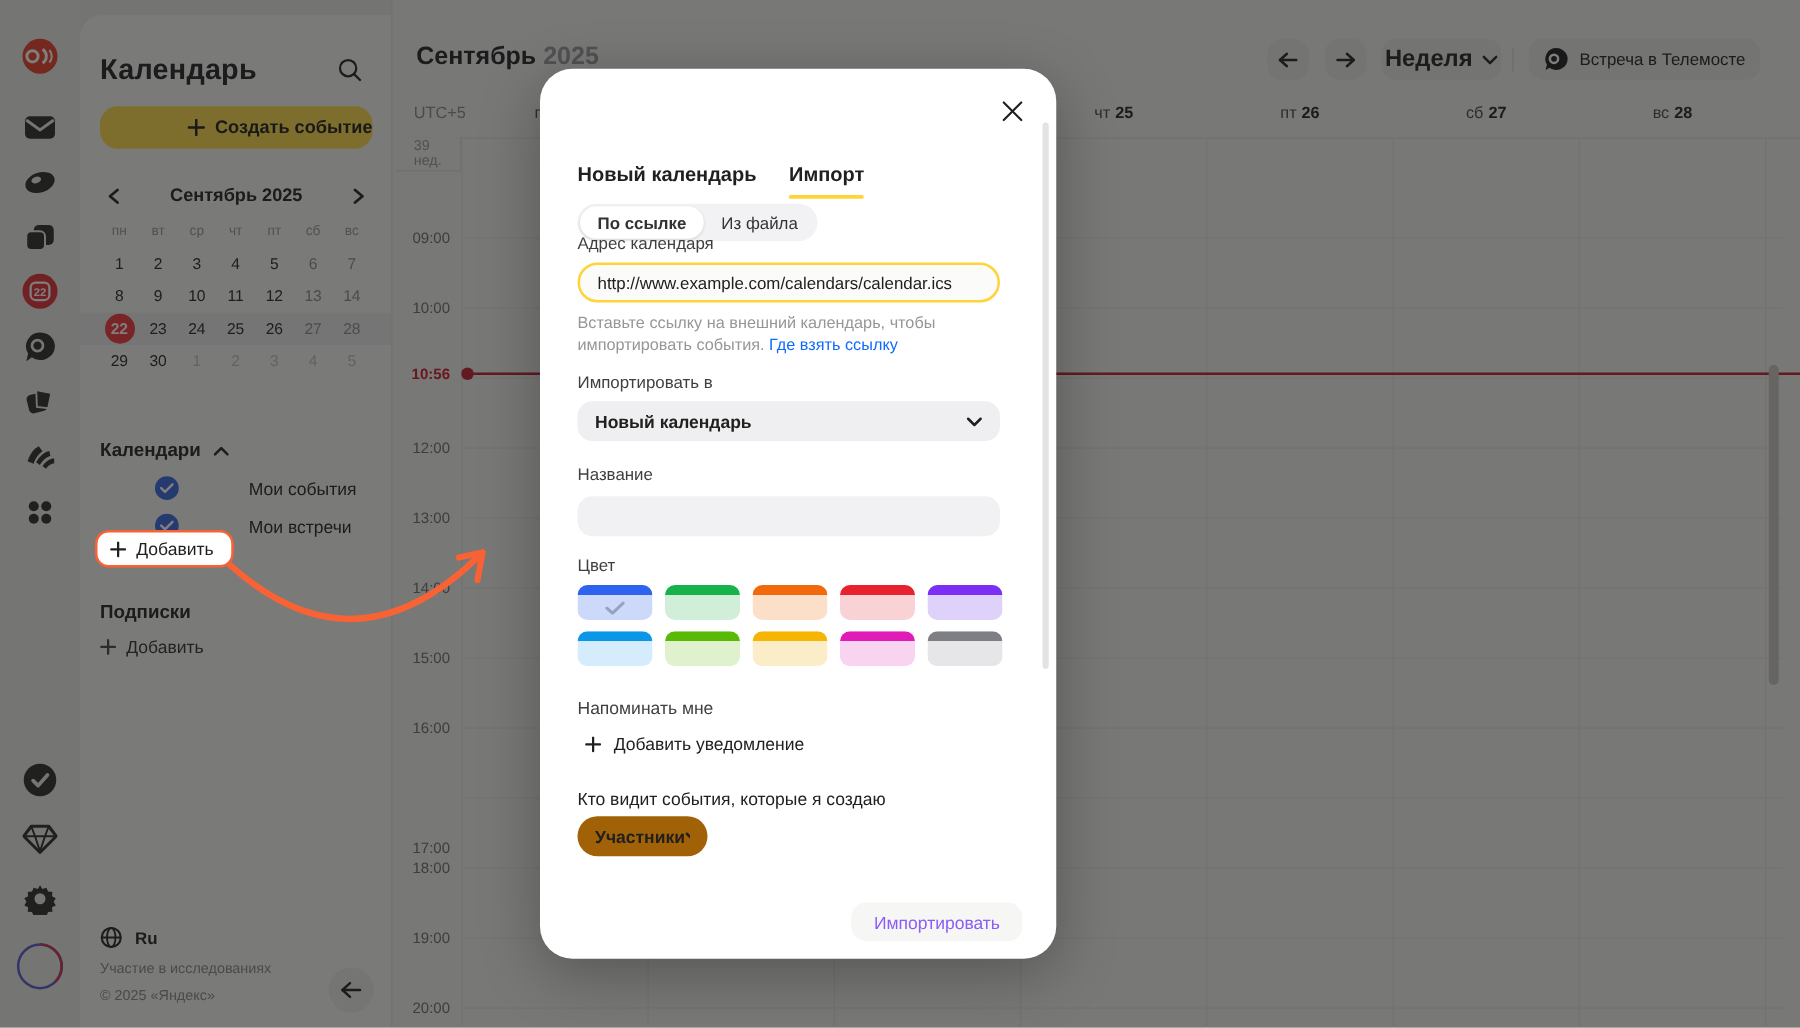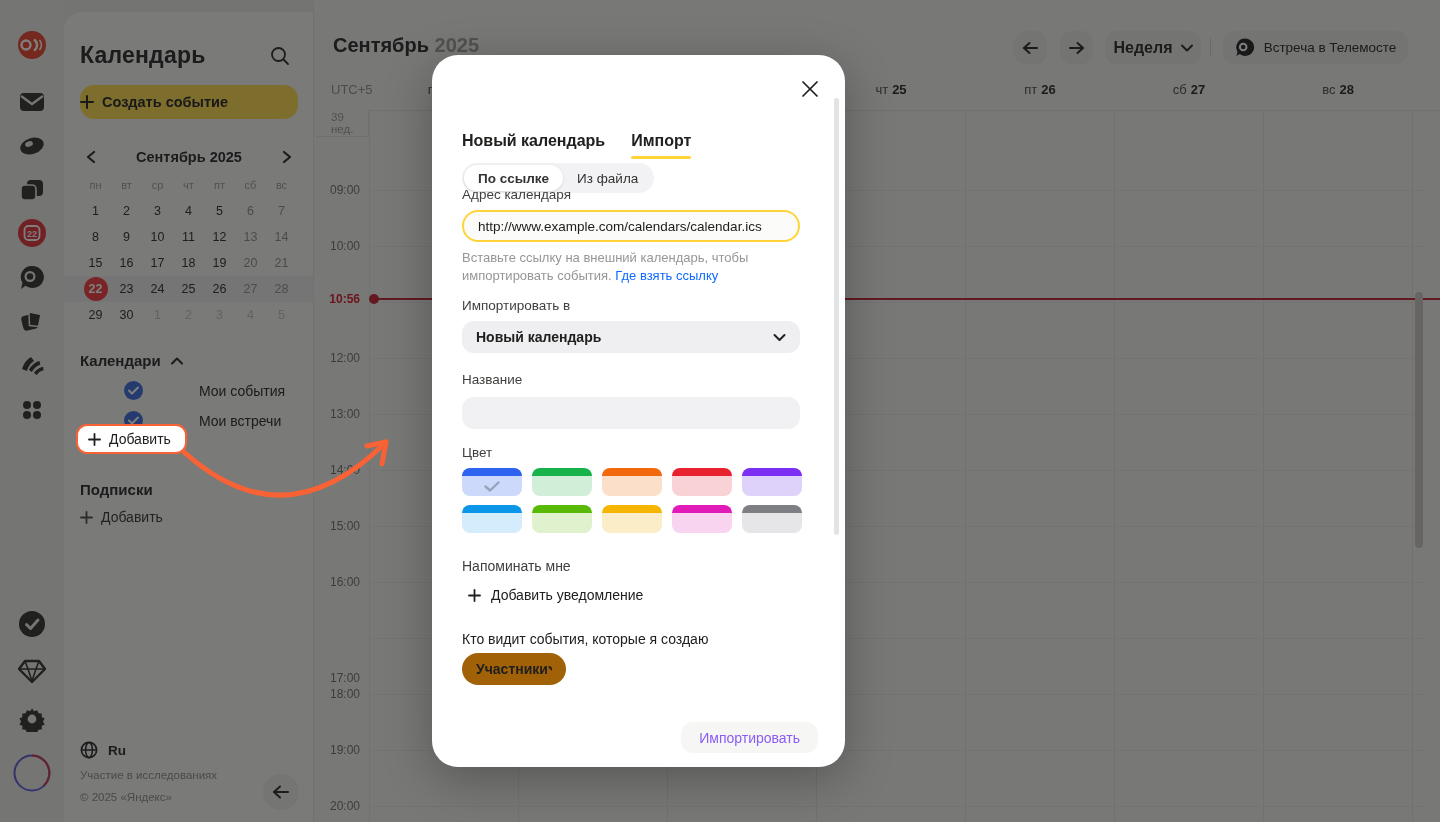--- a/index.html
+++ b/index.html
@@ -14,21 +14,21 @@
   #rail { position:absolute; left:0; top:0; width:64px; height:822px; background:#eceae7; }
   .rail-icon { position:absolute; left:50%; transform:translateX(-50%); width:30px; height:30px;
                display:flex; align-items:center; justify-content:center; cursor:pointer; }
   .rail-icon svg { display:block; }
 
   
   #sidebar { position:absolute; left:64px; top:12px; width:249px; height:810px;
              background:#f7f6f4; border-top-left-radius:18px; }
   .sb-title { position:absolute; left:16px; top:30px; font-size:23px; font-weight:700; color:#262626; letter-spacing:.2px; }
   .create-btn { position:absolute; left:16px; top:73px; width:218px; height:34px; border-radius:14px;
-                background:#ffdb4d; display:flex; align-items:center; justify-content:flex-start; gap:8px;
+                background:#ffdb4d; display:flex; align-items:center; justify-content:flex-end; gap:8px;
                 font-size:14.5px; font-weight:700; color:#21201f; cursor:pointer; }
   .mini-head { position:absolute; left:16px; top:134px; width:218px; display:flex; align-items:center; justify-content:space-between; }
   .mini-month { font-size:14.5px; font-weight:700; color:#262626; }
   .mini-nav { width:22px; height:22px; display:flex; align-items:center; justify-content:center; cursor:pointer; }
   #mini-grid { position:absolute; left:0; top:160px; width:249px; }
   .mini-row { position:relative; height:26px; display:flex; padding:0 16px; }
   .mini-row.current { background:#ececea; }
   .mini-cell { width:31.15px; display:flex; align-items:center; justify-content:center;
                font-size:12.5px; color:#2b2b2b; cursor:pointer; }
   .mini-cell.dow { font-size:11px; color:#9b9b9b; cursor:default; }
@@ -46,21 +46,21 @@
   .collapse-btn { position:absolute; left:199px; top:762px; width:36px; height:36px; border-radius:50%;
                   background:#ebeae8; display:flex; align-items:center; justify-content:center; cursor:pointer; }
 
   
   #main { position:absolute; left:313px; top:0; width:1127px; height:822px; background:#f2f1ef; border-left:1px solid #e3e2e0; }
   .month-title { position:absolute; left:19px; top:34px; font-size:20px; font-weight:700; color:#262626; }
   .month-title .yr { color:#9b9b9b; font-weight:700; }
   .tz { position:absolute; left:17px; top:82px; font-size:13px; color:#8f8f8f; }
   .ctrl { position:absolute; top:31px; height:33px; border-radius:12px; background:#e9e8e5; display:flex; align-items:center; justify-content:center; cursor:pointer; }
   .ctrl.sq { width:33px; }
-  .week-pill { left:791px; width:96px; gap:8px; font-size:16px; font-weight:600; color:#262626; }
+  .week-pill { left:791px; width:96px; gap:8px; font-size:19px; font-weight:600; color:#262626; }
   .vdiv { position:absolute; left:896px; top:38px; width:1px; height:19px; background:#d4d3d0; }
   .tele-pill { left:909px; width:185px; gap:9px; font-size:13.5px; font-weight:500; color:#262626; }
   .day-row { position:absolute; top:0; left:0; right:0; height:110px; }
   .day-lab { position:absolute; top:82px; transform:translateX(-50%); font-size:13px; color:#4c4c4a; white-space:nowrap; }
   .day-lab b { color:#262626; font-weight:600; margin-left:4px; }
   .hdr-line { position:absolute; left:2px; right:0; top:110px; height:1px; background:#e0dfdd; }
   .wk-box { position:absolute; left:2px; top:110px; width:53px; height:27px; border-right:1px solid #e0dfdd; border-bottom:1px solid #e0dfdd;
             font-size:11.5px; color:#9b9b9b; display:flex; align-items:center; padding-left:15px; background:#f2f1ef; }
   .vline { position:absolute; top:110px; bottom:0; width:1px; background:#e4e3e1; }
   .hline { position:absolute; height:1px; background:#e7e6e4; left:55px; right:14px; }
@@ -259,29 +259,20 @@
         </div>
         <div class="mini-row ">
           <div class="mini-cell">8</div>
           <div class="mini-cell">9</div>
           <div class="mini-cell">10</div>
           <div class="mini-cell">11</div>
           <div class="mini-cell">12</div>
           <div class="mini-cell wknd">13</div>
           <div class="mini-cell wknd">14</div>
         </div>
-        <div class="mini-row ">
-          <div class="mini-cell">15</div>
-          <div class="mini-cell">16</div>
-          <div class="mini-cell">17</div>
-          <div class="mini-cell">18</div>
-          <div class="mini-cell">19</div>
-          <div class="mini-cell wknd">20</div>
-          <div class="mini-cell wknd">21</div>
-        </div>
         <div class="mini-row current">
           <div class="mini-cell">
             <div class="today-pill">22</div>
           </div>
           <div class="mini-cell">23</div>
           <div class="mini-cell">24</div>
           <div class="mini-cell">25</div>
           <div class="mini-cell">26</div>
           <div class="mini-cell wknd">27</div>
           <div class="mini-cell wknd">28</div>

